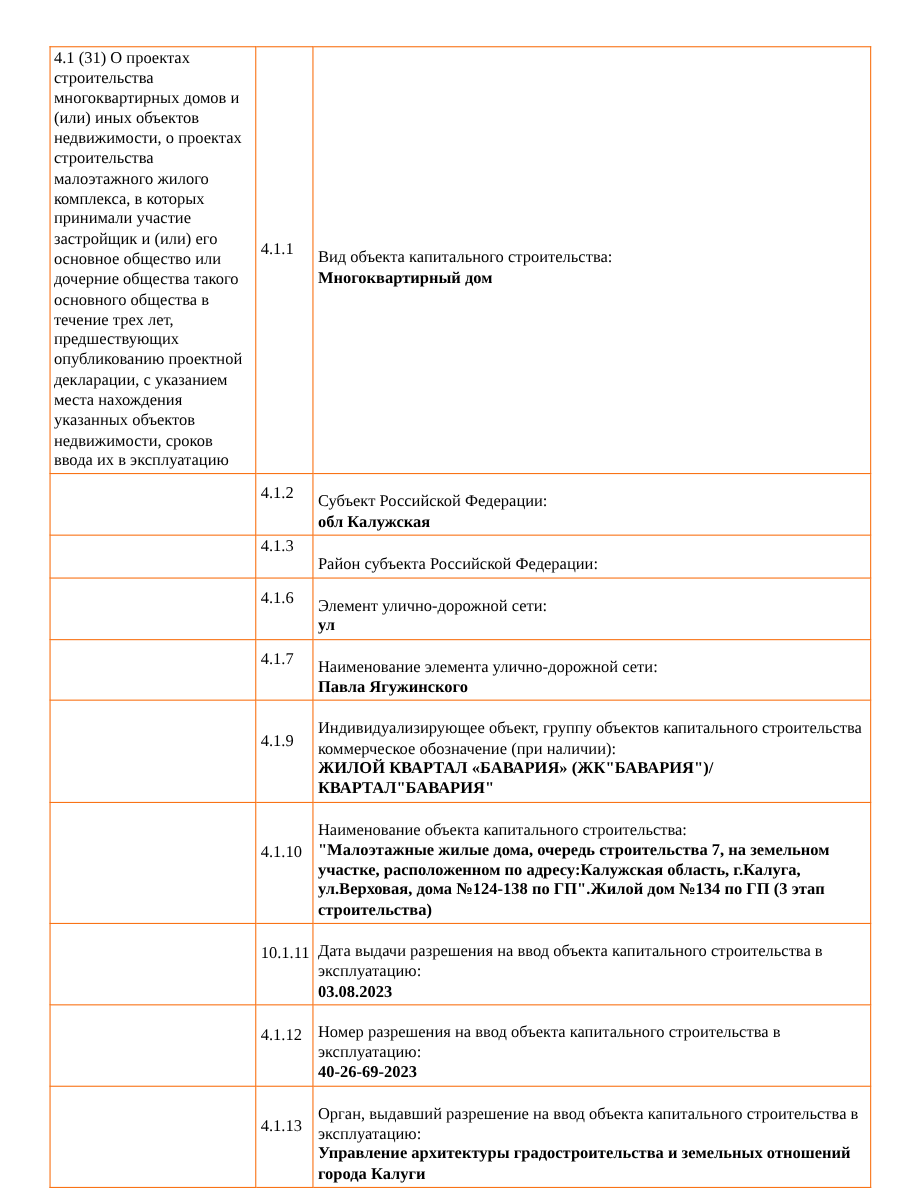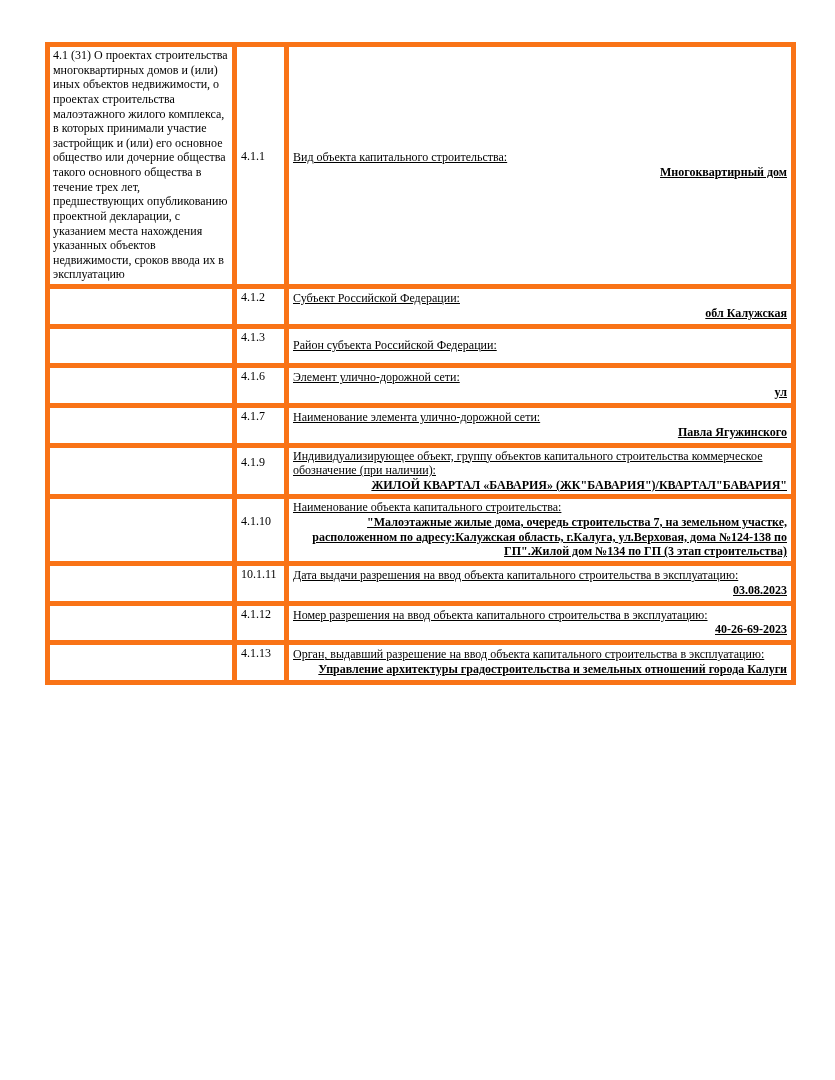--- a/index.html
+++ b/index.html
@@ -19,40 +19,39 @@
   }
   table.decl-table {
     width: 746px;
     border-collapse: collapse;
     table-layout: fixed;
   }
   col.c-desc { width: 187px; }
   col.c-num  { width: 52px; }
   col.c-main { width: 507px; }
   td {
-    border: 5px solid #f97316;
-    font-size: 12px;
+    border: 1px solid #f97316;
+    font-size: 15px;
     line-height: 1.22;
     vertical-align: middle;
     overflow-wrap: break-word;
     word-wrap: break-word;
   }
   td.desc {
     vertical-align: top;
     padding: 1px 3px 2px 3px;
   }
   td.num {
     padding: 1px 2px 19px 4px;
   }
   td.main {
-    padding: 1px 4px 2px 4px;
-    text-decoration: underline;
+    padding: 16px 4px 2px 4px;
   }
   .label { font-weight: normal; }
-  .value { font-weight: normal; text-align: right; }
+  .value { font-weight: normal; }
   .vbold { font-weight: bold; }
 </style>
 </head>
 <body>
 
 <div class="page">
   <table class="decl-table">
     <colgroup>
         <col class="c-desc">
         <col class="c-num">

